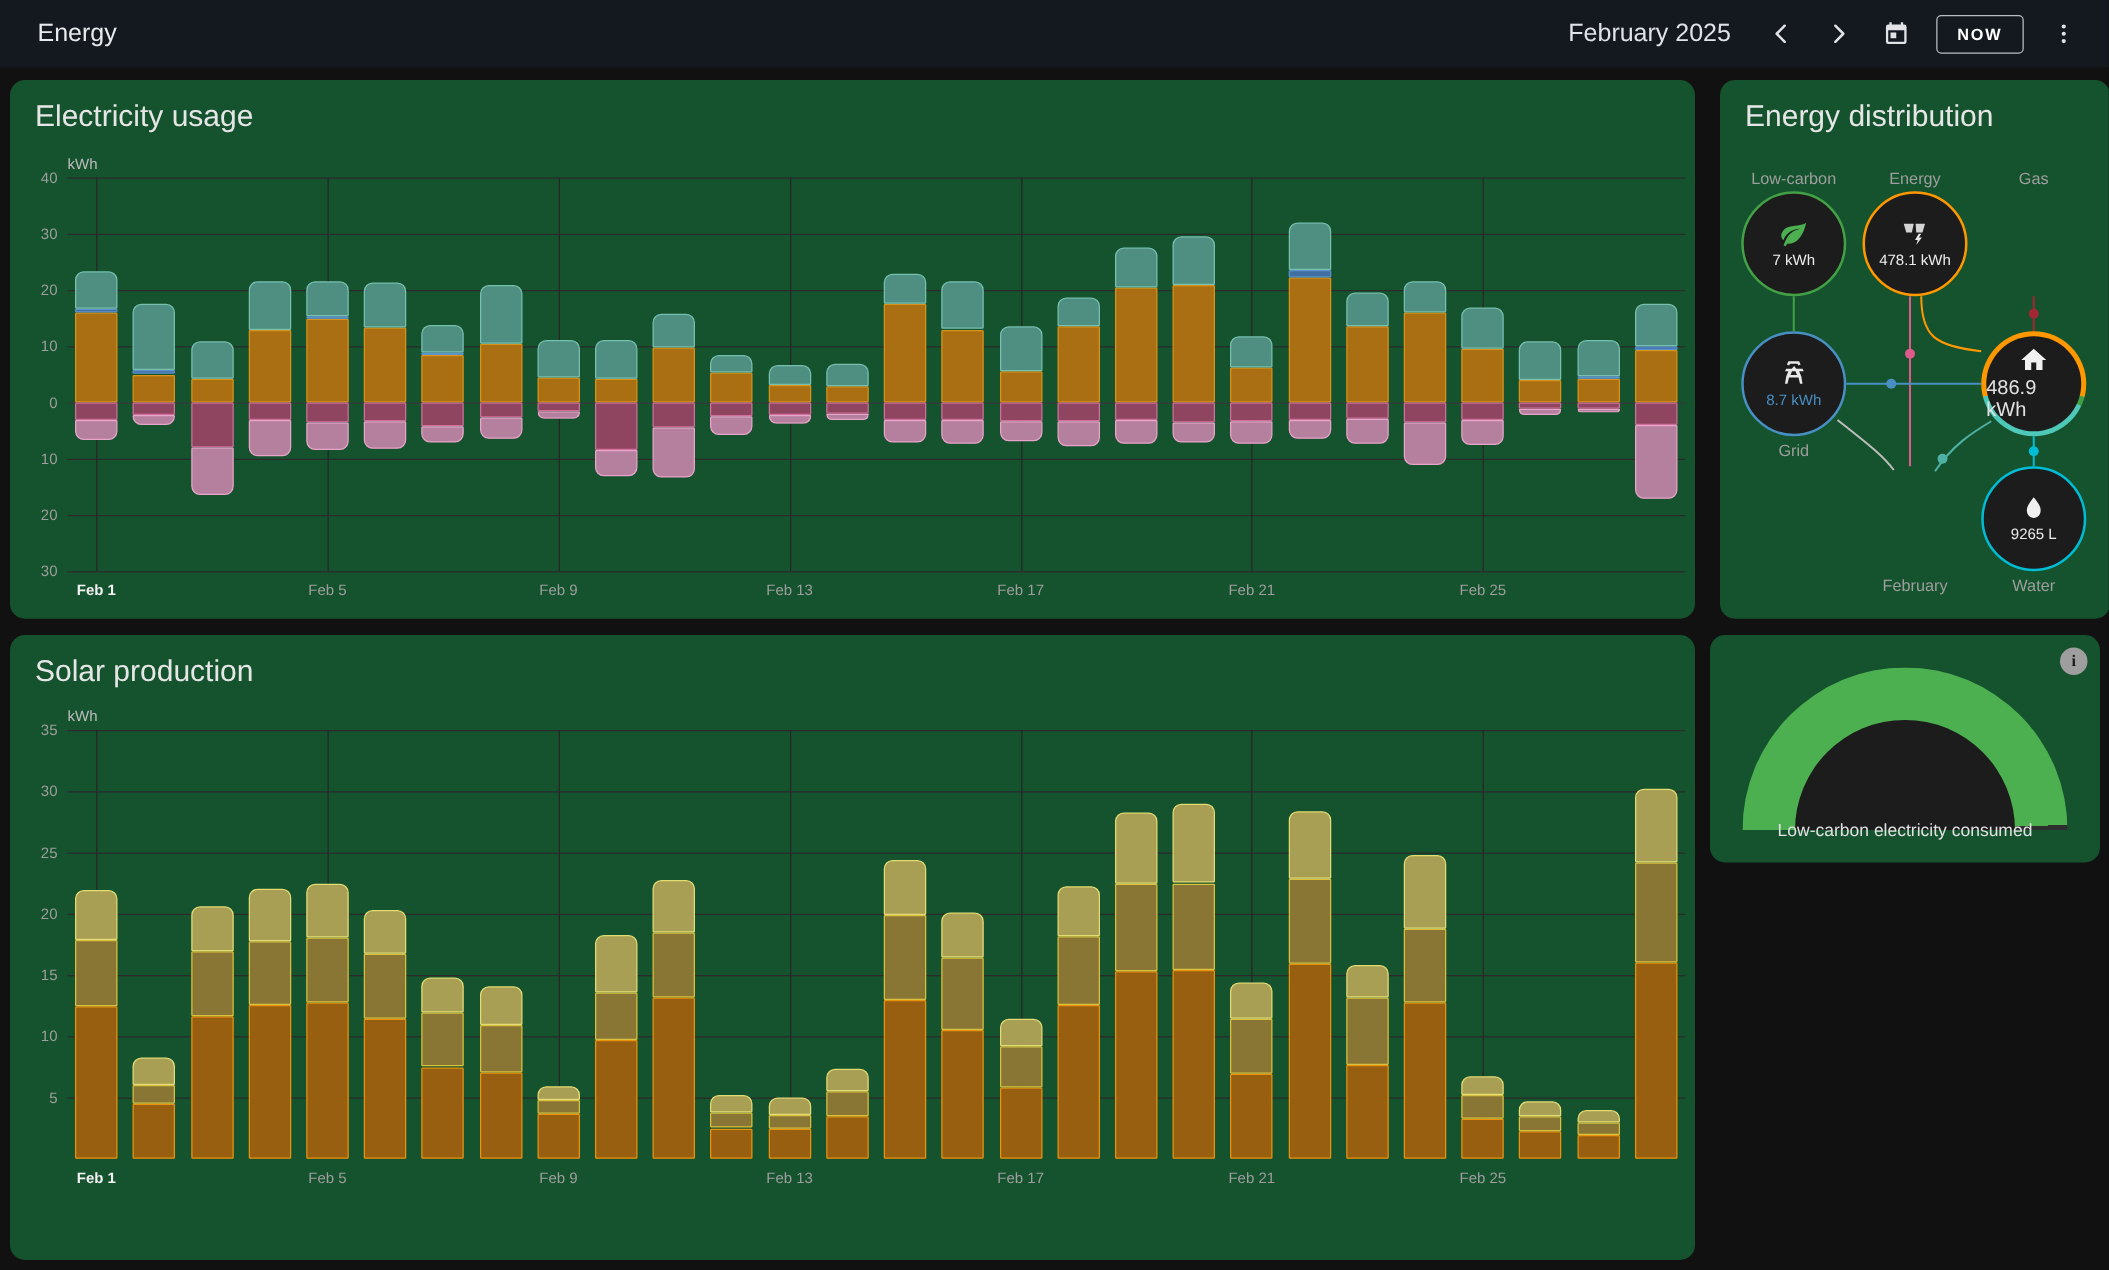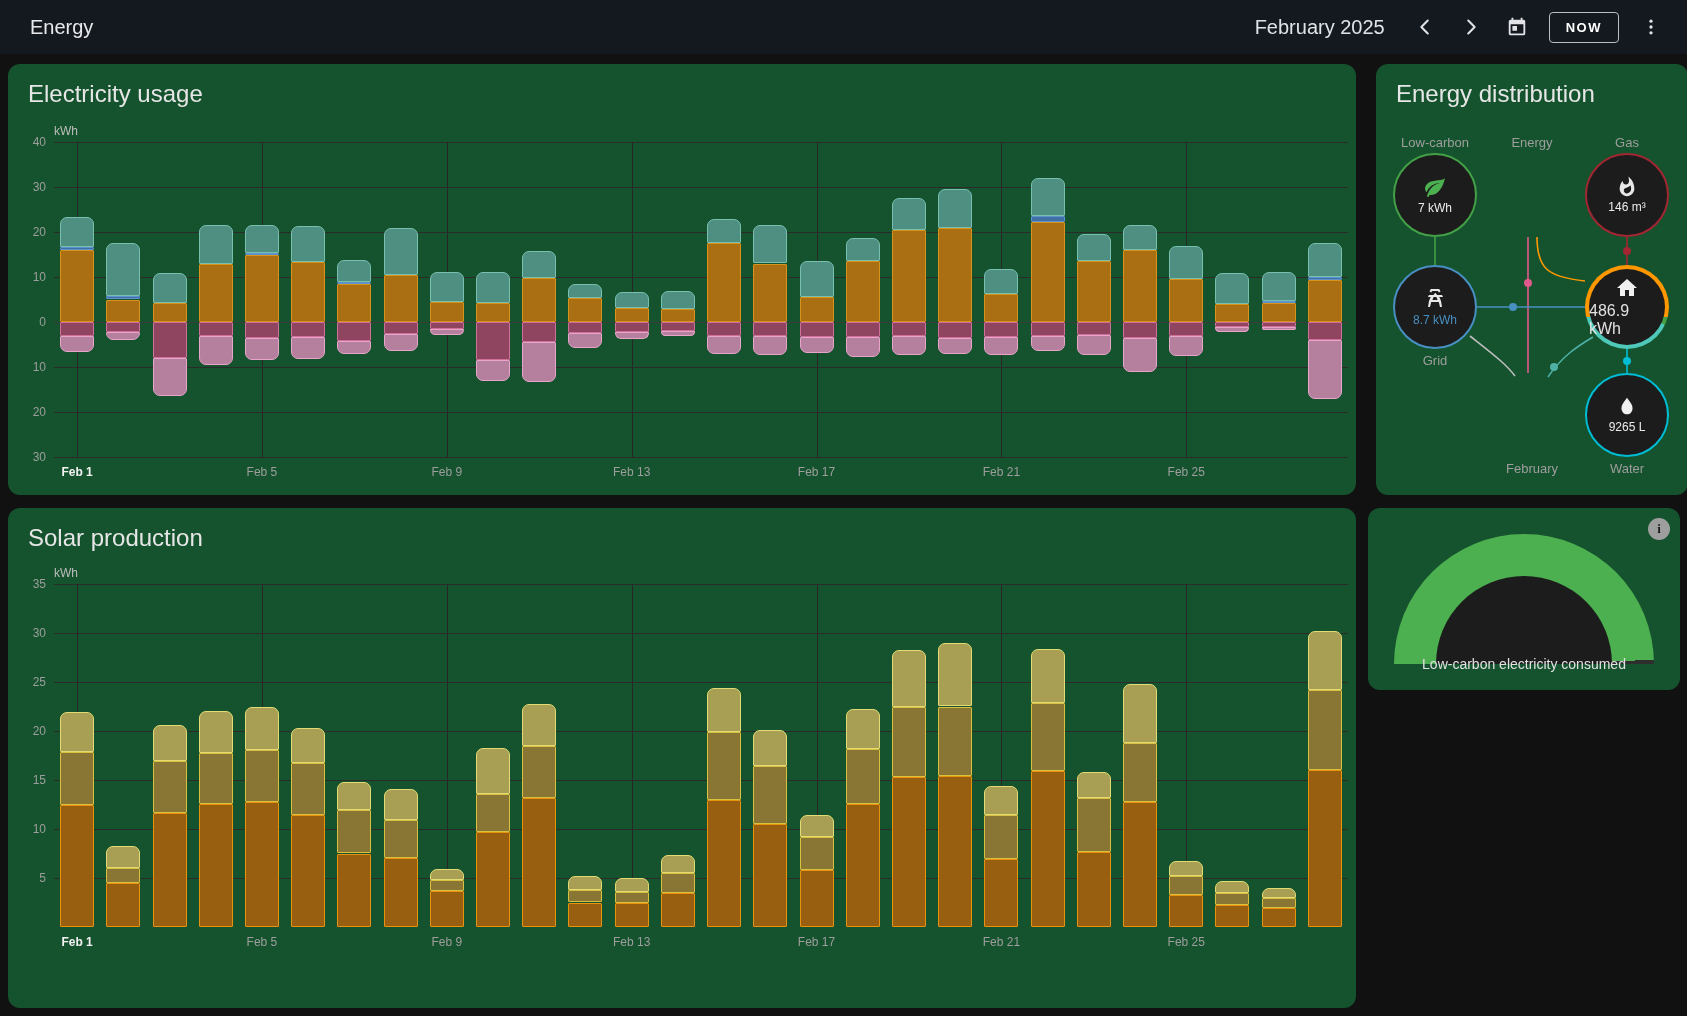--- a/index.html
+++ b/index.html
@@ -390,25 +390,26 @@
   <div class="node-label" style="left:59px;top:71px">Low-carbon</div>
   <div class="node-label" style="left:156px;top:71px">Energy</div>
   <div class="node-label" style="left:251px;top:71px">Gas</div>
 
   <div class="node" id="node-low-carbon" style="left: 17px; top: 89px; border-color: rgb(67, 160, 71);">
     <svg width="24" height="24" viewBox="0 0 24 24" fill="#4caf50">
         <path d="M17 8C8 10 5.9 16.17 3.82 21.34l1.89.66.95-2.3c.48.17.98.3 1.34.3C19 20 22 3 22 3c-1 2-8 2.25-13 3.25S2 11.5 2 13.5s1.75 3.75 1.75 3.75C7 8 17 8 17 8z"></path>
       </svg>
     <div class="val">7 kWh</div>
   </div>
-  <div class="node" id="node-gas" style="left: 209px; top: 89px; border-color: rgb(163, 38, 51);">
-    <svg width="22" height="22" viewBox="0 0 24 24" fill="#e8e8e8">
-        <path d="M13.5 0.67s.74 2.65.74 4.8c0 2.06-1.35 3.73-3.41 3.73-2.07 0-3.63-1.67-3.63-3.73l.03-.36C5.21 7.51 4 10.62 4 14c0 4.42 3.58 8 8 8s8-3.58 8-8C20 8.61 17.41 3.8 13.5.67zM11.71 19c-1.78 0-3.22-1.4-3.22-3.14 0-1.62 1.05-2.76 2.81-3.12 1.77-.36 3.6-1.21 4.62-2.58.39 1.29.59 2.65.59 4.04 0 2.65-2.15 4.8-4.8 4.8z"></path>
+  <div class="node" id="node-solar" style="left: 114px; top: 89px; border-color: rgb(255, 152, 0);">
+    <svg width="24" height="24" viewBox="0 0 24 24" fill="#e8e8e8">
+        <path d="M3 4h8l-1.5 7H5L3 4zm9.5 0H20l-2 7h-5L12.5 4z" opacity="0.9"></path>
+        <path d="M15 12l-3 5h2.2L13 21l4.5-6h-2.4L17 12z"></path>
       </svg>
-    <div class="val">146 m³</div>
+    <div class="val">478.1 kWh</div>
   </div>
 
   <div class="node" id="node-grid" style="left: 17px; top: 201px; border-color: rgb(72, 143, 194);">
     <svg width="24" height="24" viewBox="0 0 24 24" fill="#e8e8e8">
         <path d="M8.28 5.45L6.5 4.55 7.76 2h8.47l1.27 2.55-1.78.89L15 4H9l-.72 1.45zM18.62 8h-4.53L12.28 5.87 10.47 8H5.94L5 10h2.7L6 14l-1 6h2l1.2-5h7.6l1.2 5h2l-1-6-1.7-4H20l-.94-2h-.44zM9.4 13l1.2-3h2.8l1.2 3H9.4z"></path>
       </svg>
     <div class="val" id="grid-val" style="color: rgb(72, 143, 194);">8.7 kWh</div>
   </div>
   <div class="ring" id="node-home" style="left: 209px; top: 201px; background: conic-gradient(from -90deg, rgb(255, 152, 0) 0deg, rgb(255, 152, 0) 54%, rgb(67, 160, 71) 54%, rgb(67, 160, 71) 57%, rgb(78, 200, 184) 57%, rgb(78, 200, 184) 96%, rgb(255, 152, 0) 96%, rgb(255, 152, 0) 100%);">
     <div class="inner">

